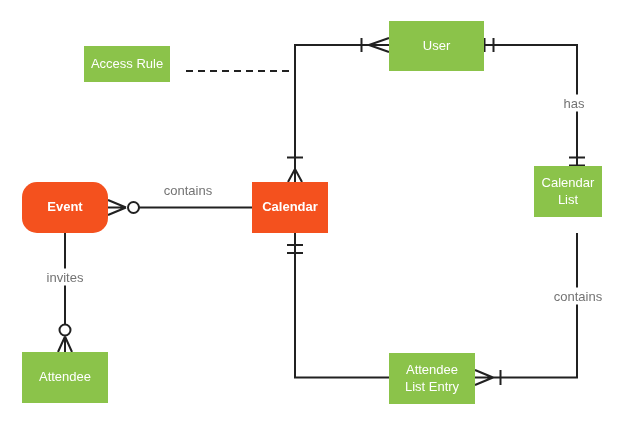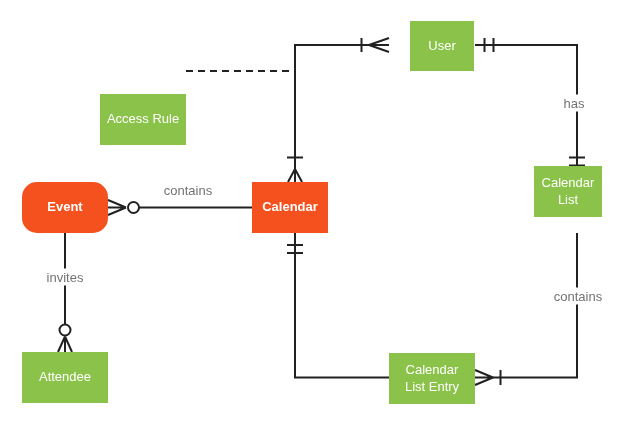--- a/index.html
+++ b/index.html
@@ -88,33 +88,33 @@
   <div class="rel-label" style="left:65px;top:277px;">invites</div>
 
   <div class="entity primary" style="left:22px;top:182px;width:86px;height:51px;border-radius:15px;">
     <span>Event</span>
   </div>
 
   <div class="entity primary" style="left:252px;top:182px;width:76px;height:51px;">
     <span>Calendar</span>
   </div>
 
-  <div class="entity secondary" style="left:100px;top:46px;width:86px;height:51px;margin-top:48px;">
+  <div class="entity secondary" style="left:84px;top:46px;width:86px;height:36px;">
     <span>Access Rule</span>
   </div>
 
-  <div class="entity secondary" style="left:410px;top:21px;width:64px;height:50px;justify-content:center;">
+  <div class="entity secondary" style="left:389px;top:21px;width:95px;height:50px;justify-content:center;">
     <span>User</span>
   </div>
 
   <div class="entity secondary" style="left:534px;top:166px;width:68px;height:51px;">
     <span>Calendar List</span>
   </div>
 
   <div class="entity secondary" style="left:22px;top:352px;width:86px;height:51px;">
     <span>Attendee</span>
   </div>
 
   <div class="entity secondary" style="left:389px;top:353px;width:86px;height:51px;">
-    <span>Calendar List Entry</span>
+    <span>Attendee List Entry</span>
   </div>
 
 </div>
 
 </body></html>

